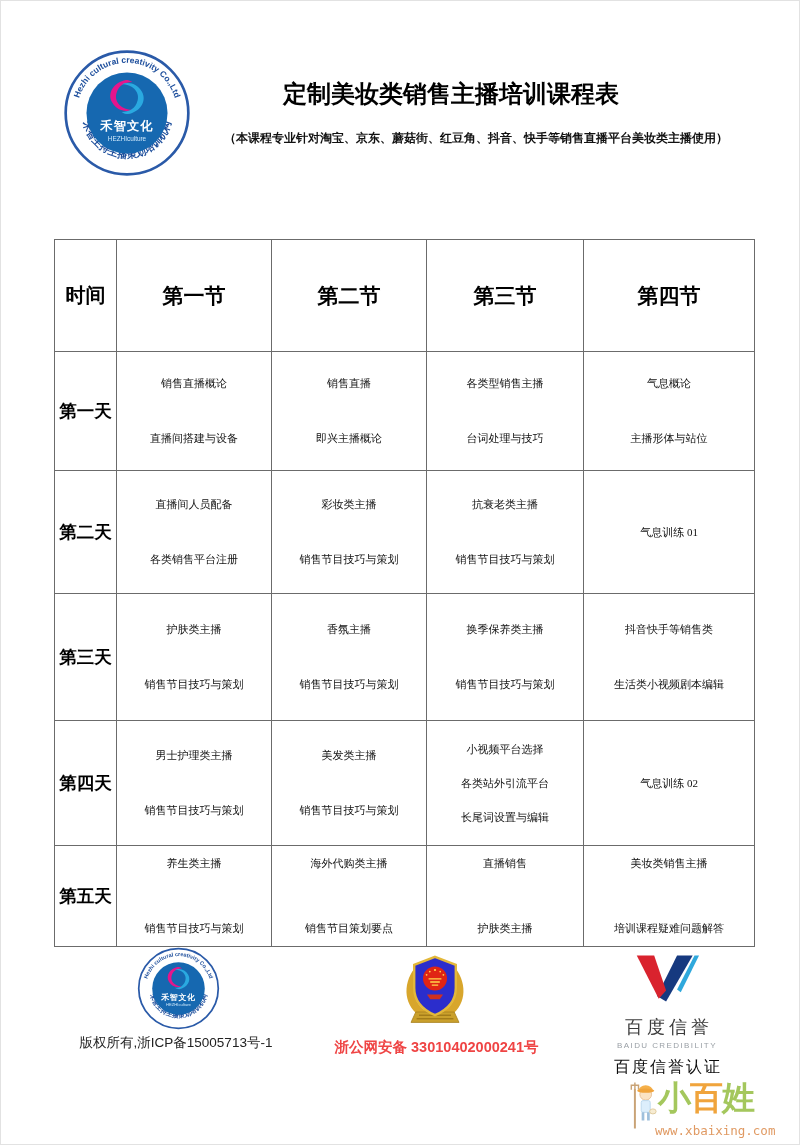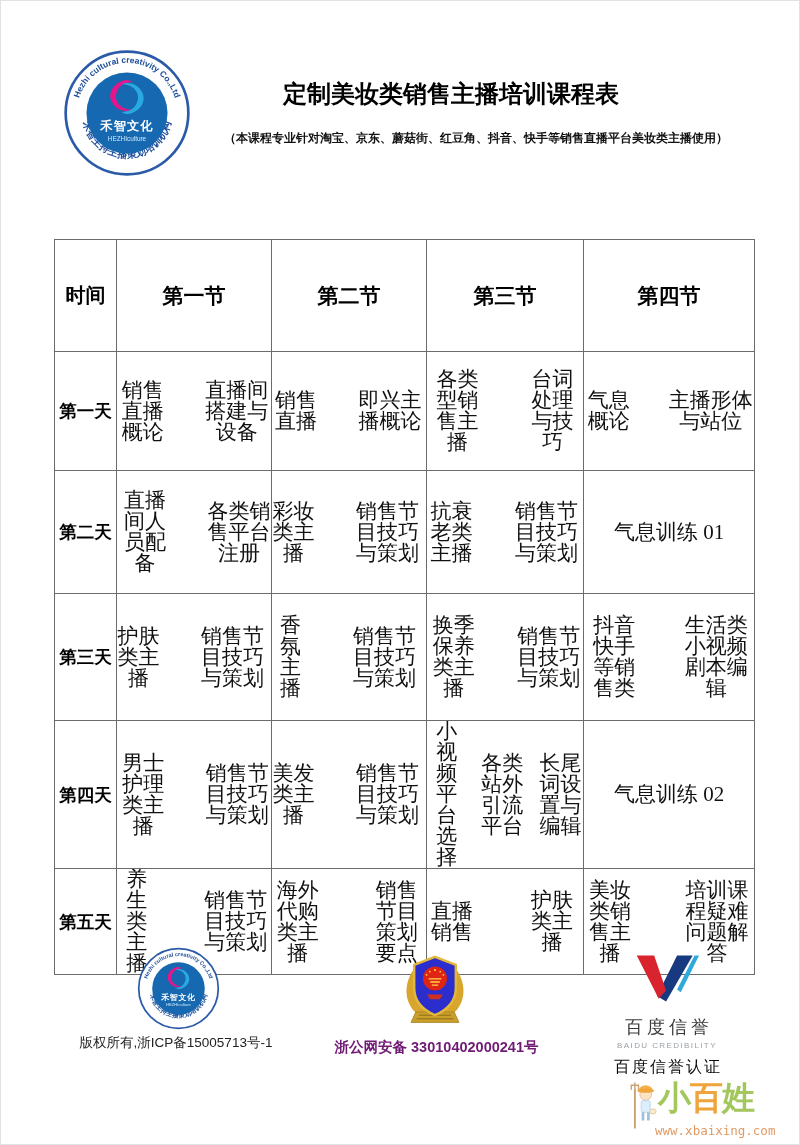--- a/index.html
+++ b/index.html
@@ -30,36 +30,36 @@
   .schedule th { font-size:21px; font-weight:bold; color:#000; }
   .schedule th.time-h { font-size:20px; }
   tr.hr  { height:112px; }
   tr.r1 td { height:118px; }
   tr.r2 td { height:122px;font-family:Liberation Serif, serif; }
   tr.r3 td { height:126px; }
   tr.r4 td { height:124px; }
   tr.r5 td { height:100px; }
   .day { font-size:17.5px; font-weight:600; }
   .cellflex {
-    display:flex; justify-content:center; align-items:center;
-    gap:34px; height:100%; font-size:21px; color:#111; line-height:21px;
+    display:flex; flex-direction:column; justify-content:center; align-items:center;
+    gap:34px; height:100%; font-size:11px; color:#111; line-height:21px;
   }
   .cellflex.tight { gap:13px; }
   tr.r5 .cellflex { gap:44px; }
   
   .f-logo { position:absolute; left:136px; top:946px; width:83px; height:83px; }
   .copyright {
     position:absolute; left:50px; top:1033px; width:250px; text-align:center;
     font-family:"Liberation Sans","DejaVu Sans",sans-serif; font-size:13.5px; color:#222;
   }
   .badge-wrap { position:absolute; left:394px; top:943px; width:80px; height:88px; }
   .beian {
     position:absolute; left:318px; top:1037px; width:235px; text-align:center;
     font-family:"Liberation Sans","DejaVu Sans",sans-serif; font-size:14.5px;
-    font-weight:bold; color:#701a75;
+    font-weight:bold; color:#ef4444;
   }
   .baidu { position:absolute; left:600px; top:951px; width:132px; text-align:center;
     font-family:"Liberation Sans","DejaVu Sans",sans-serif; }
   .baidu-mark { width:66px; height:53px; display:inline-block; }
   .baidu-cn { font-size:18px; letter-spacing:4px; color:#3a3a3a; margin-top:6px; padding-left:4px; }
   .baidu-en { font-size:8px; letter-spacing:1.4px; color:#9aa0a6; margin-top:2px; }
   .baidu-cert { font-size:16px; letter-spacing:2px; color:#0c0c0c; margin-top:7px; padding-left:2px; }
   
   .watermark { position:absolute; left:628px; top:1078px; width:134px; }
   .wm-row { display:flex; align-items:flex-start; }

